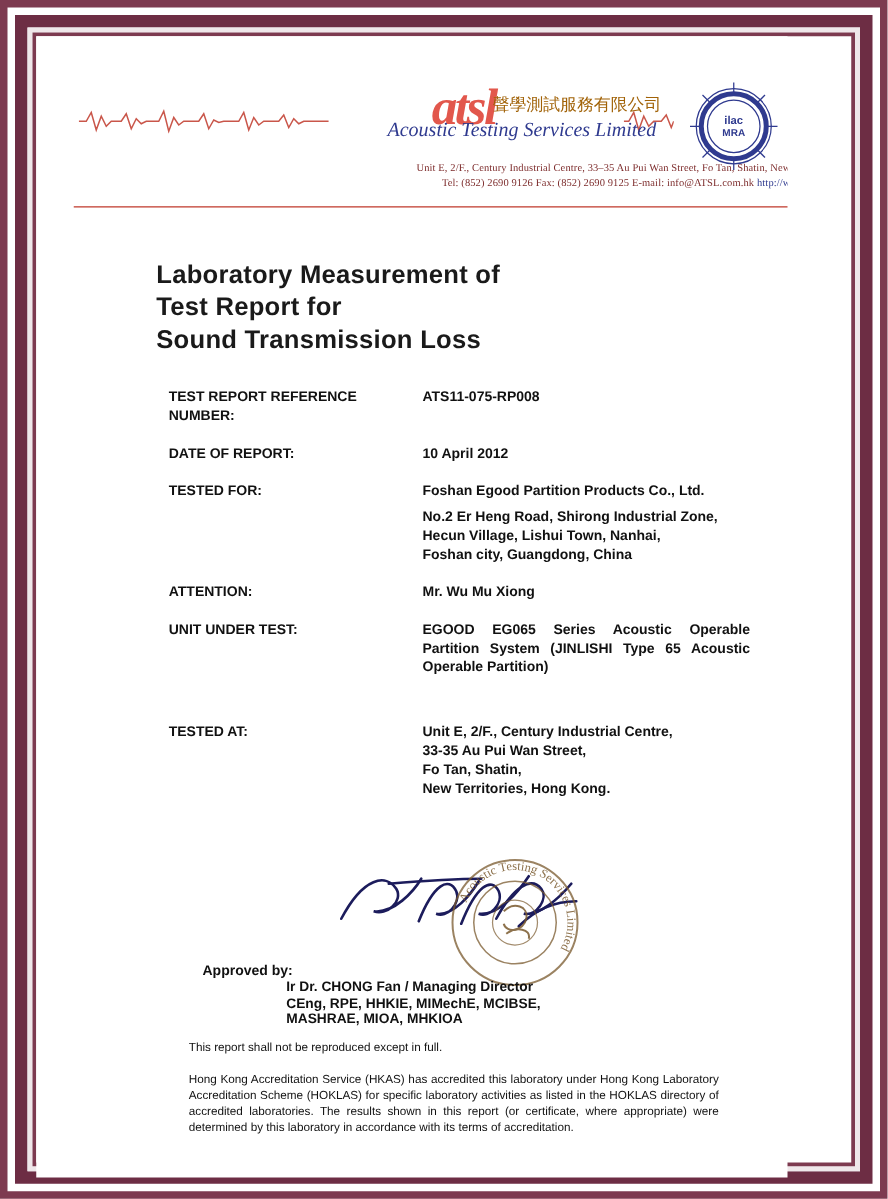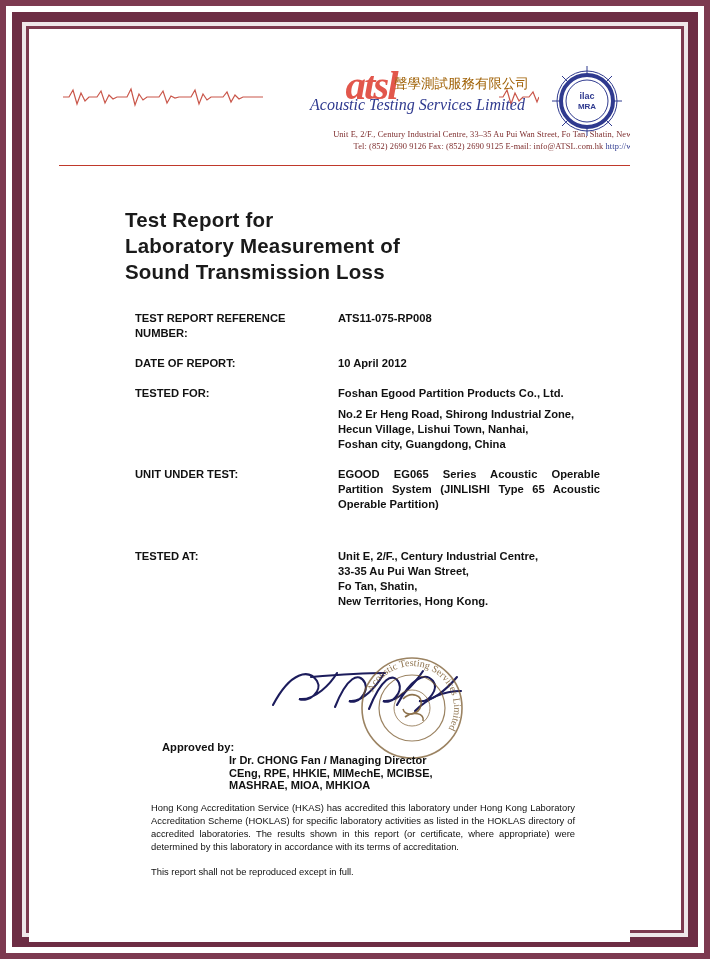--- a/index.html
+++ b/index.html
@@ -283,22 +283,22 @@
       </svg>
       <div class="hkas-text">
         <div>HOKLAS 173</div>
         <div>TEST</div>
       </div>
 
       <div class="hr-red"></div>
     </div>
 
     <div class="title">
+      <div>Laboratory Measurement of</div>
       <div>Test Report for</div>
-      <div>Laboratory Measurement of</div>
       <div>Sound Transmission Loss</div>
     </div>
 
     <div class="fields">
 
       <div class="field-row">
         <div class="field-label">TEST REPORT REFERENCE NUMBER:</div>
         <div class="field-value">ATS11-075-RP008</div>
       </div>
 
@@ -312,20 +312,24 @@
         <div class="field-value">Foshan Egood Partition Products Co., Ltd.</div>
       </div>
 
       <div class="field-row">
         <div class="field-label"></div>
         <div class="field-value" style="white-space: pre-line;">No.2 Er Heng Road, Shirong Industrial Zone,
 Hecun Village, Lishui Town, Nanhai,
 Foshan city, Guangdong, China</div>
       </div>
 
+      <div class="field-row">
+        <div class="field-label">ATTENTION:</div>
+        <div class="field-value">Mr. Wu Mu Xiong</div>
+      </div>
 
       <div class="field-row">
         <div class="field-label">UNIT UNDER TEST:</div>
         <div class="field-value justify">EGOOD EG065 Series Acoustic Operable Partition System (JINLISHI Type 65 Acoustic Operable Partition)</div>
       </div>
 
       <div class="spacer-22"></div>
 
 
       <div class="field-row">
@@ -366,18 +370,18 @@
 
       <div class="approved">Approved by:</div>
       <div class="sig-name">
         <div>Ir Dr. CHONG Fan / Managing Director</div>
         <div>CEng, RPE, HHKIE, MIMechE, MCIBSE,</div>
         <div>MASHRAE, MIOA, MHKIOA</div>
       </div>
     </div>
 
     <div class="notes">
+      <p>This report shall not be reproduced except in full.</p>
       <p>Hong Kong Accreditation Service (HKAS) has accredited this laboratory under Hong Kong Laboratory Accreditation Scheme (HOKLAS) for specific laboratory activities as listed in the HOKLAS directory of accredited laboratories. The results shown in this report (or certificate, where appropriate) were determined by this laboratory in accordance with its terms of accreditation.</p>
-      <p>This report shall not be reproduced except in full.</p>
     </div>
 
   </div>
 </div>
 
 </body></html>

